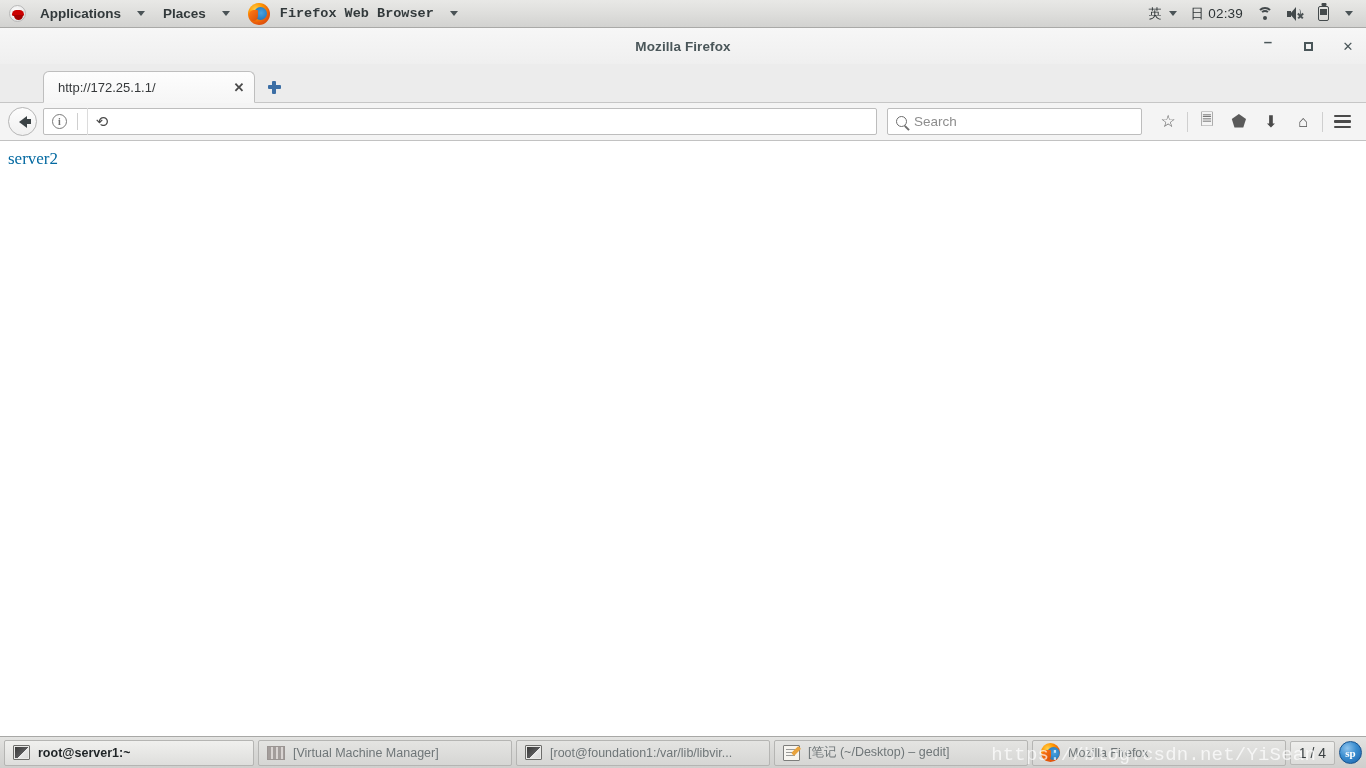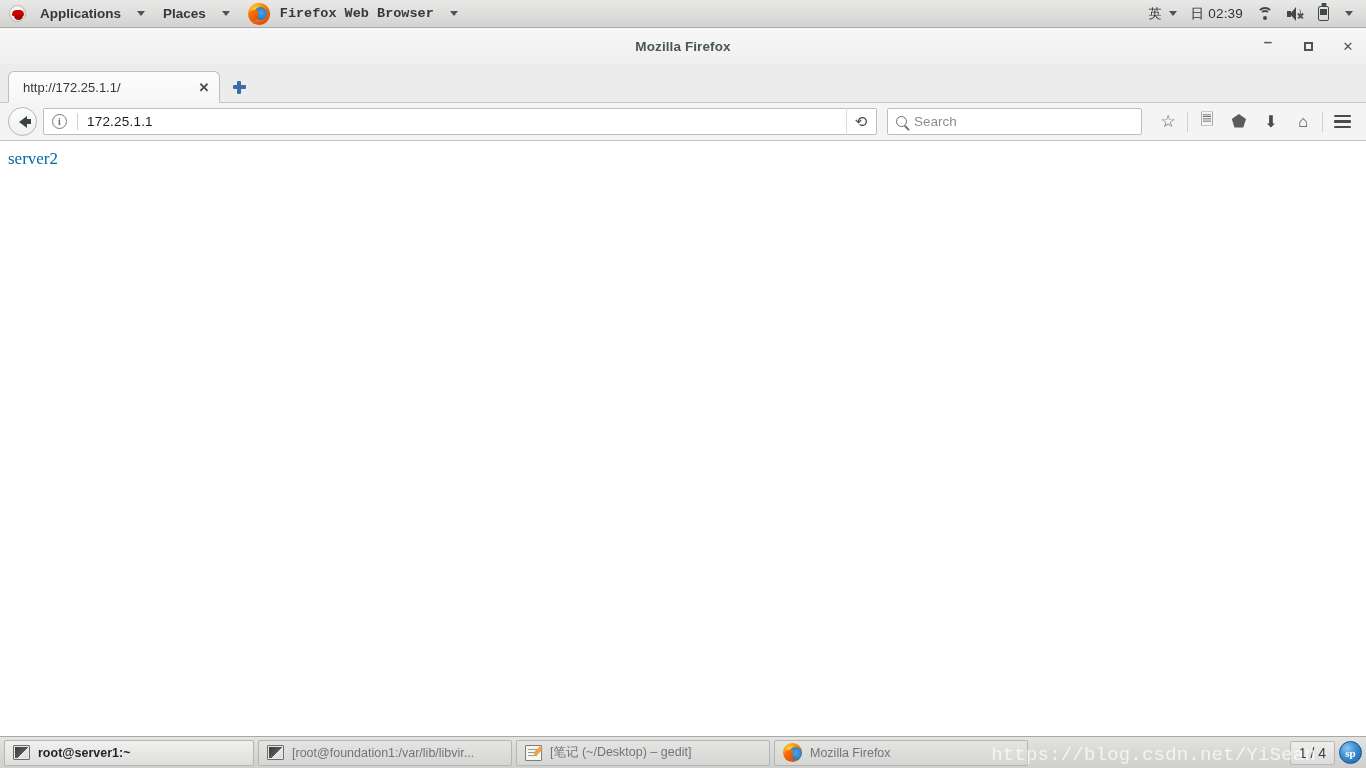--- a/index.html
+++ b/index.html
@@ -162,21 +162,21 @@
     content: ""; position: absolute; left: 0; right: 0; bottom: 0;
     height: 1px; background: #c6c6c6;
   }
   .tab {
     height: 32px; min-width: 212px; max-width: 212px;
     background: linear-gradient(to bottom, #fdfdfd, #f6f6f6);
     border: 1px solid #bebebe; border-bottom: 1px solid #f6f6f6;
     border-radius: 6px 6px 0 0;
     display: flex; align-items: center;
     padding: 0 6px 0 14px;
-    position: relative; z-index: 3;
+    position: relative; z-index: 3; margin-left: 35px;
   }
   .tab-label {
     flex: 1; font-size: 13px; color: #36393b;
     overflow: hidden; text-overflow: ellipsis; white-space: nowrap;
   }
   .tab-close {
     width: 18px; height: 18px; display: flex; align-items: center;
     justify-content: center; font-size: 13px; color: #4a4a4a; font-weight: bold;
   }
   #new-tab-btn {
@@ -425,21 +425,20 @@
   </div>
 
   <div id="navbar">
     <div id="back-btn">
       <span class="arrow-left"></span>
     </div>
 
     <div id="urlbar">
       <span class="info-icon">i</span>
       <span class="url-sep"></span>
-      <span id="url-text">172.25.1.1</span>
       <span id="reload-btn">
         <span class="reload-glyph">⟳</span>
       </span>
     </div>
 
     <div id="searchbar">
       <span class="search-icon"></span>
       <span id="search-placeholder">Search</span>
     </div>
 
@@ -476,20 +475,24 @@
   </div>
 </div>
 
 <div id="taskbar">
 
   <div class="task-btn active" style="width:250px">
     <span class="ico-term"></span>
     <span class="task-label">root@server1:~</span>
   </div>
 
+  <div class="task-btn inactive" style="width:254px">
+    <span class="ico-vmm"></span>
+    <span class="task-label">[Virtual Machine Manager]</span>
+  </div>
 
   <div class="task-btn inactive" style="width:254px">
     <span class="ico-term"></span>
     <span class="task-label">[root@foundation1:/var/lib/libvir...</span>
   </div>
 
   <div class="task-btn inactive" style="width:254px">
     <span class="ico-gedit"></span>
     <span class="task-label">[笔记 (~/Desktop) – gedit]</span>
   </div>

